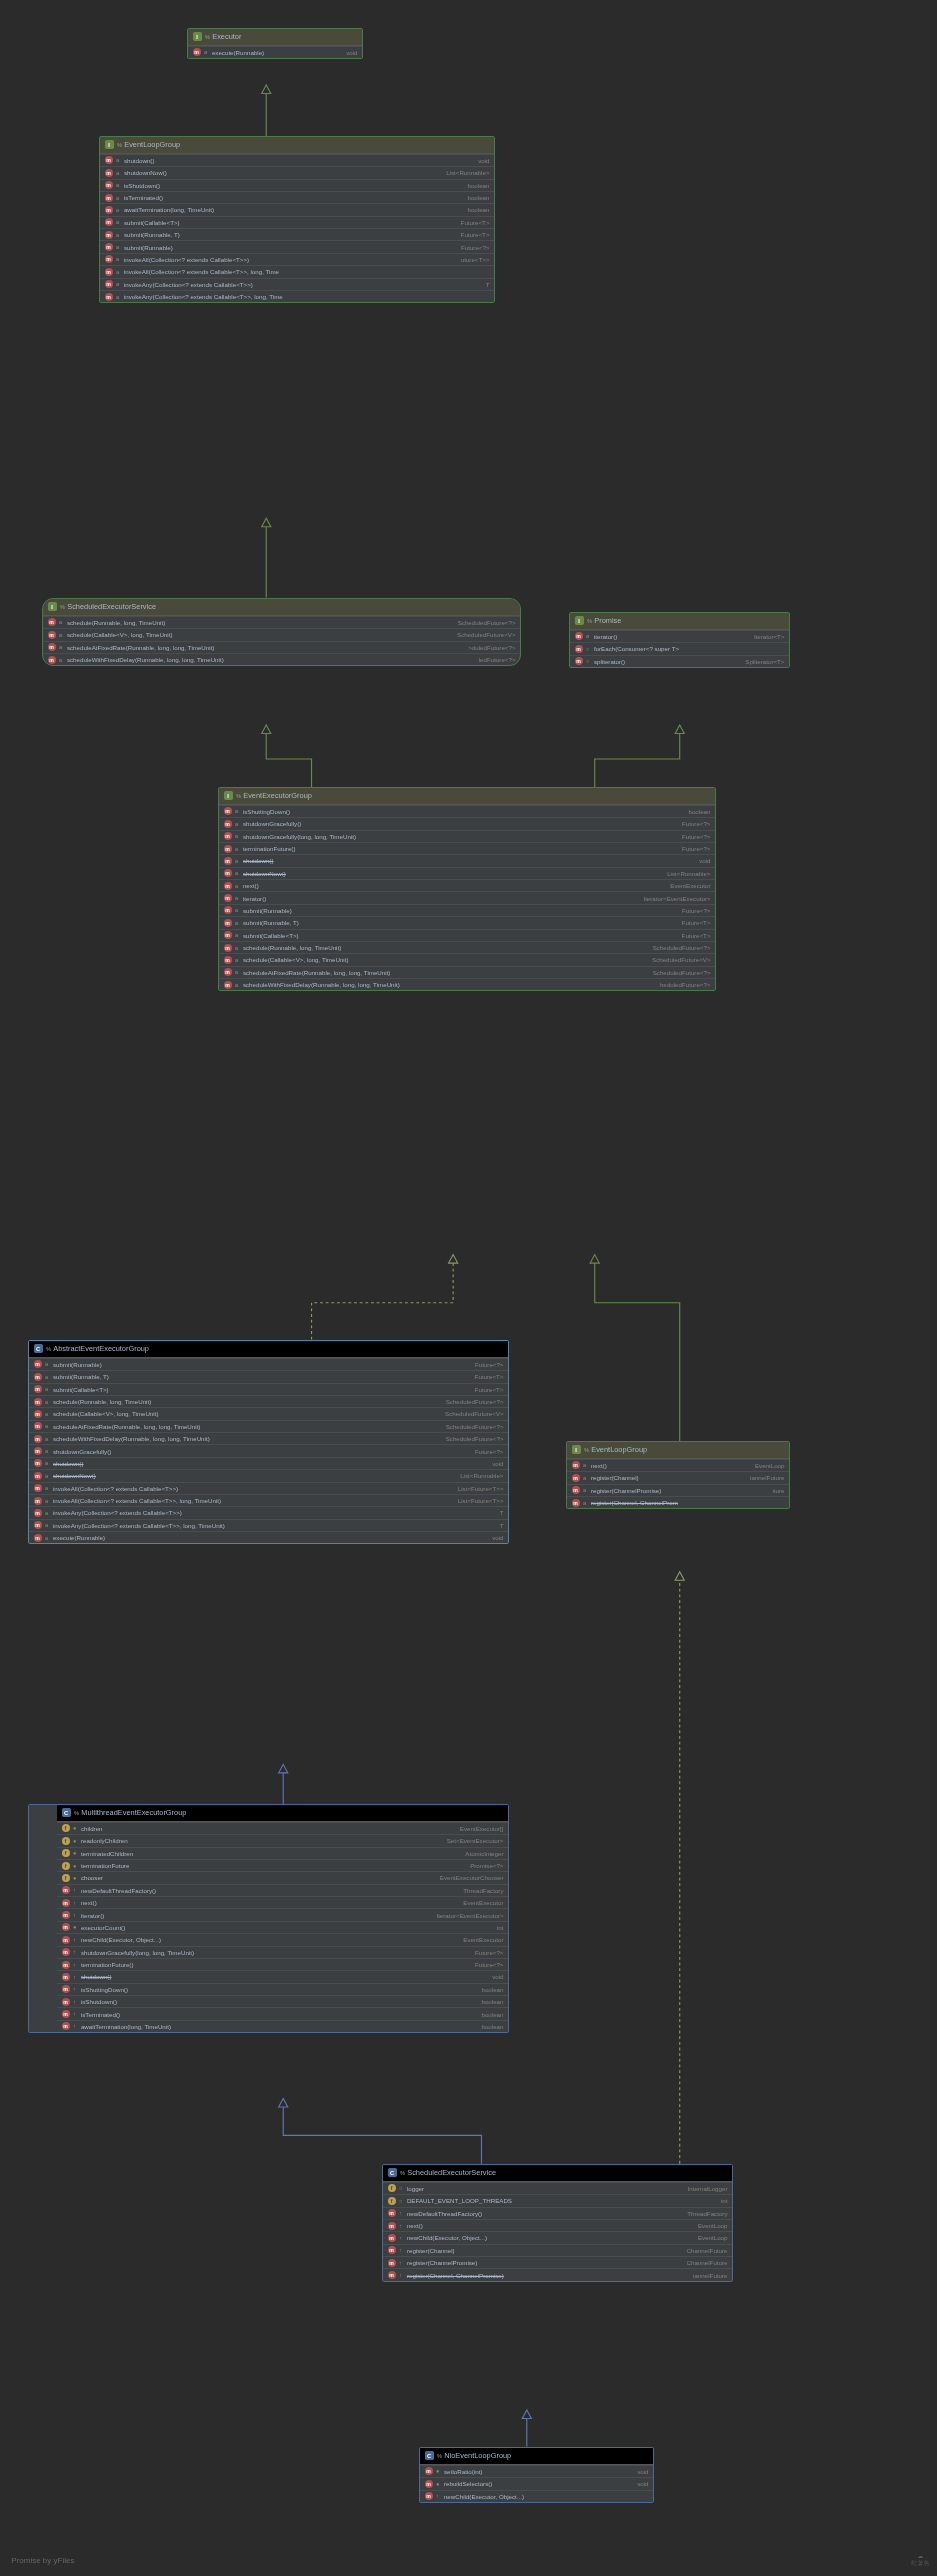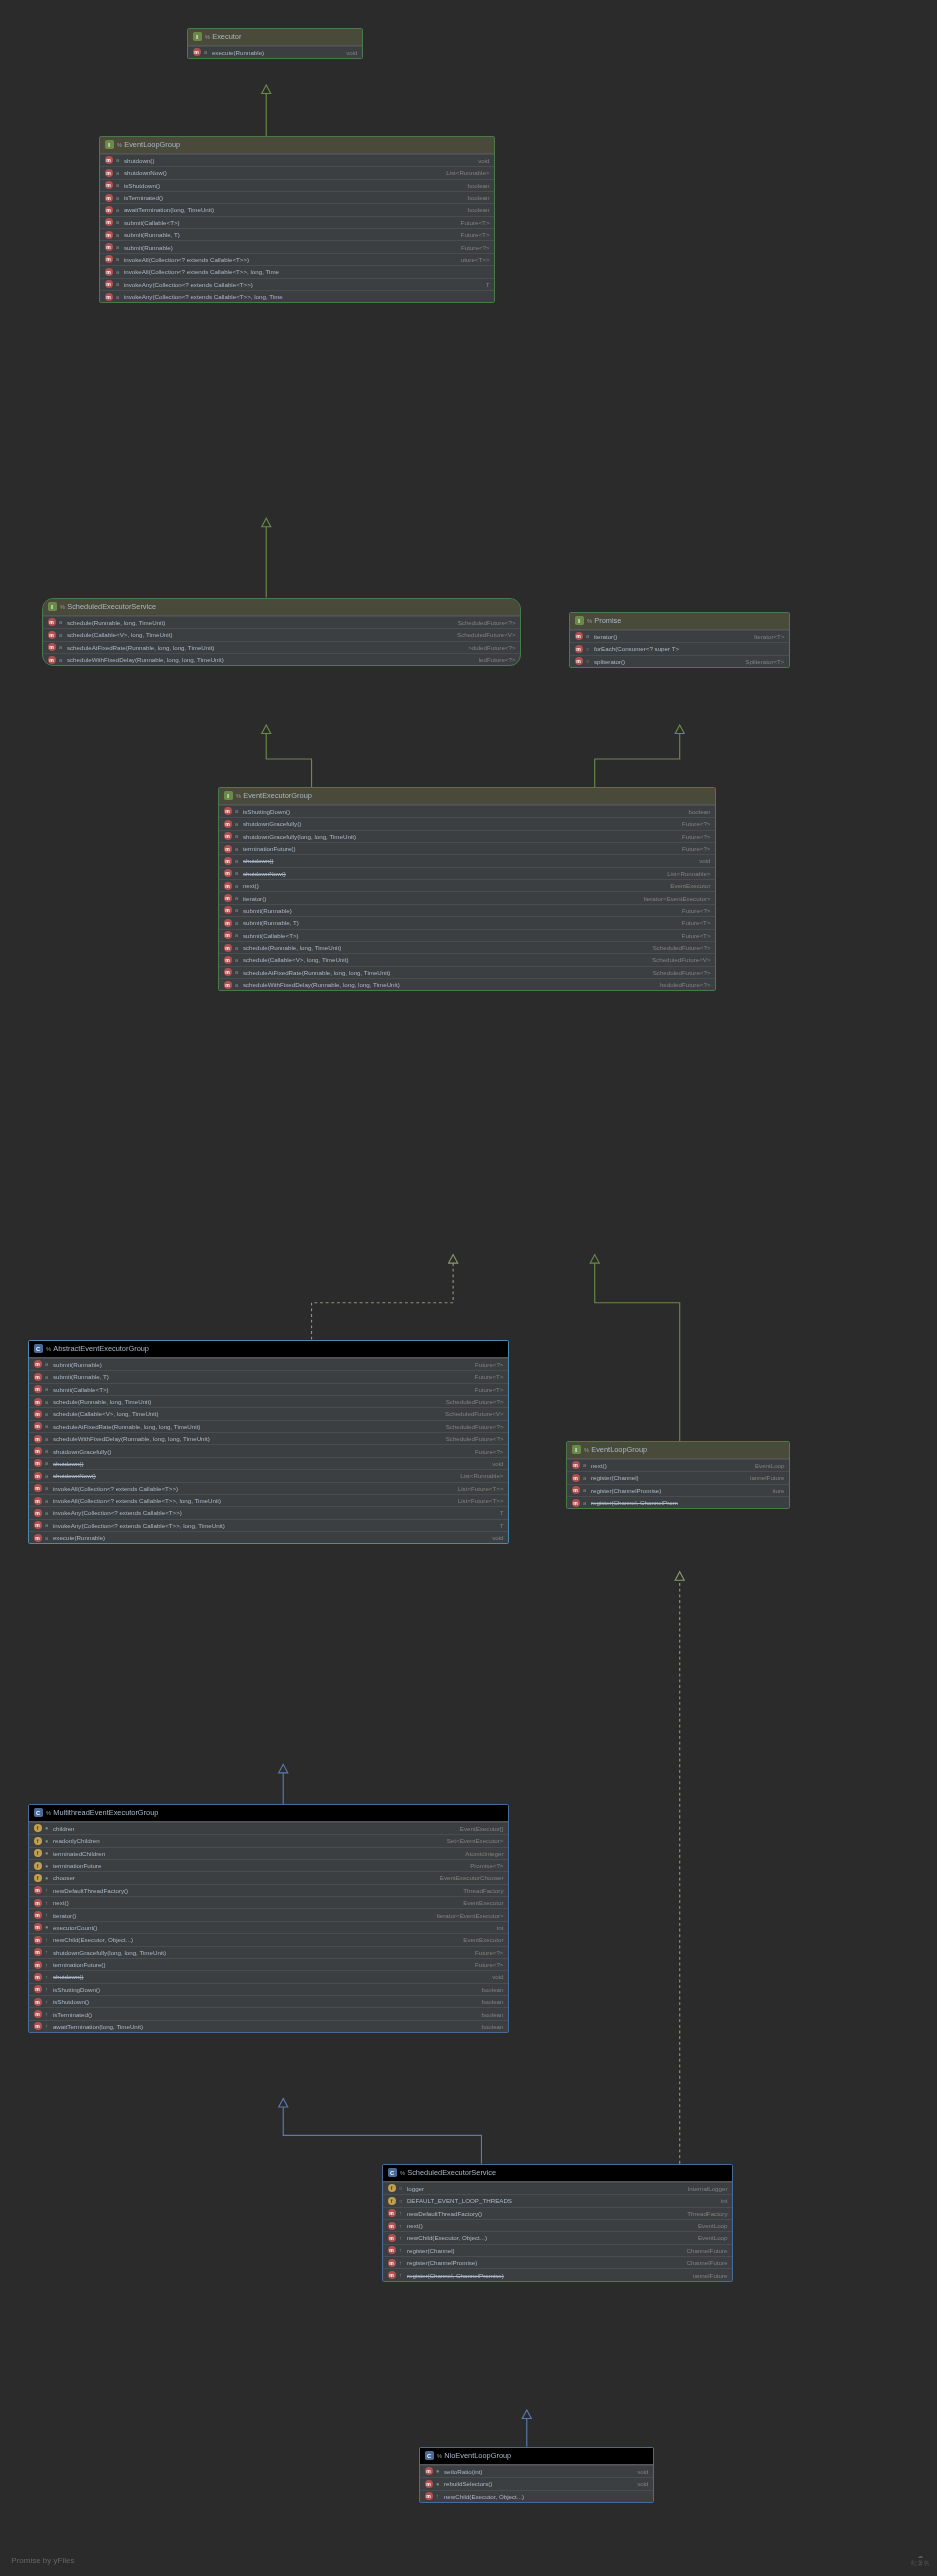--- a/index.html
+++ b/index.html
@@ -437,21 +437,21 @@
       <span class="member-name">register(ChannelPromise)</span>
       <span class="member-ret">iture</span>
     </div>
     <div class="member-row">
       <span class="member-icon m">m</span>
       <span class="mod-icon">a</span>
       <span class="member-name strike">register(Channel, ChannelProm</span>
       <span class="member-ret"></span>
     </div>
   </div>
-<div id="c-multithreadEventExecutorGroup" class="class-box class-type" style="left:28px;top:1804px;width:481px;">
+<div id="c-multithreadEventExecutorGroup" class="class-box class-type" style="left:28px;top:1804px;width:481px;padding-left:28px;">
     <div class="class-header">
       <span class="type-icon c">C</span>
       <span class="percent-icon">%</span>
       <span class="class-title">MultithreadEventExecutorGroup</span>
     </div>
     <div class="member-row">
       <span class="member-icon f">f</span>
       <span class="mod-icon">●</span>
       <span class="member-name">children</span>
       <span class="member-ret">EventExecutor[]</span>

